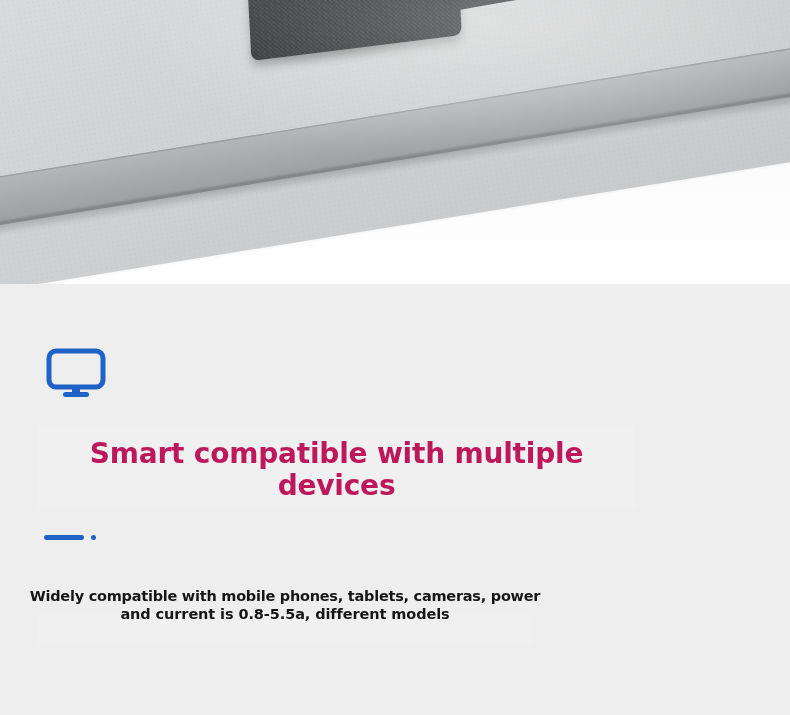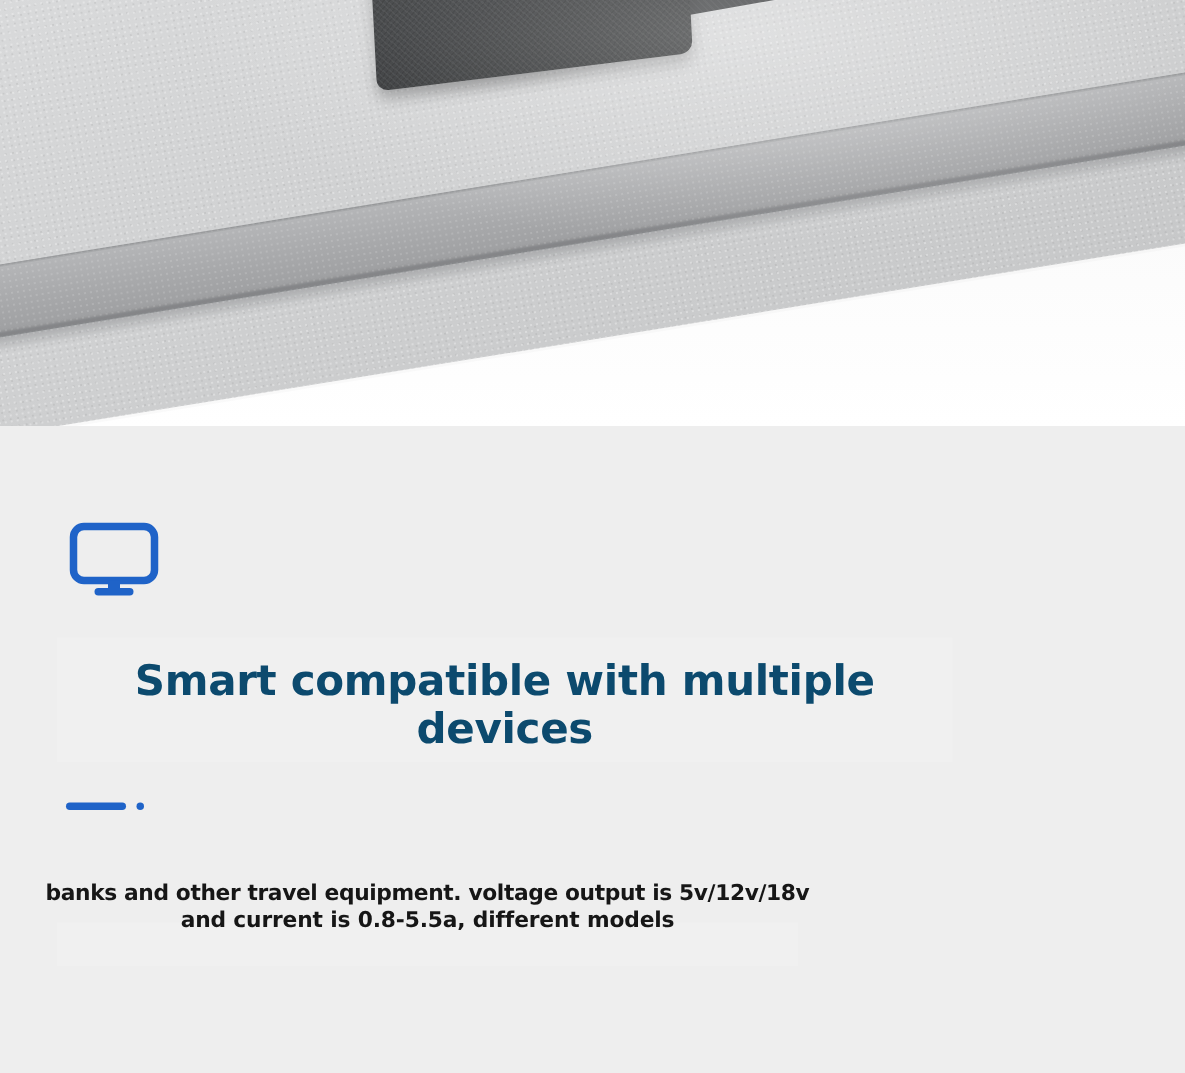--- a/index.html
+++ b/index.html
@@ -212,21 +212,21 @@
   .headline {
     position: absolute;
     left: 60px;
     top: 154px;
     width: 553px;
     text-align: center;
     font-family: "DejaVu Sans", sans-serif;
     font-size: 28px;
     font-weight: 700;
     line-height: 32px;
-    color: #0c4a6e;
+    color: #be185d;
     letter-spacing: -0.2px;
   }
 
   .divider {
     position: absolute;
     left: 44px;
     top: 251px;
     display: flex;
     align-items: center;
     gap: 7px;
@@ -295,18 +295,18 @@
     </span>
 
     <div class="headline">Smart compatible with multiple devices</div>
 
     <div class="divider">
       <span class="divider-bar"></span>
       <span class="divider-dot"></span>
     </div>
 
     <div class="body-copy">
-      <span class="line l2">banks and other travel equipment. voltage output is 5v/12v/18v</span>
+      <span class="line l1">Widely compatible with mobile phones, tablets, cameras, power</span>
       <span class="line l3">and current is 0.8-5.5a, different models</span>
     </div>
 
   </div>
 </div>
 
 </body></html>

